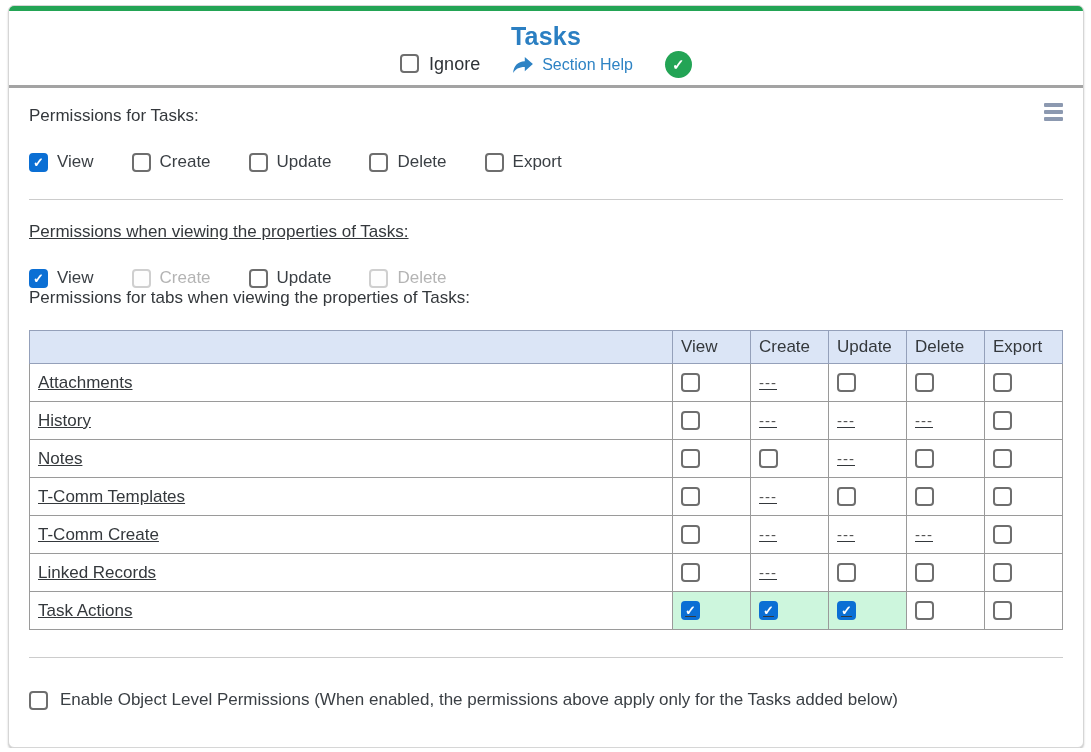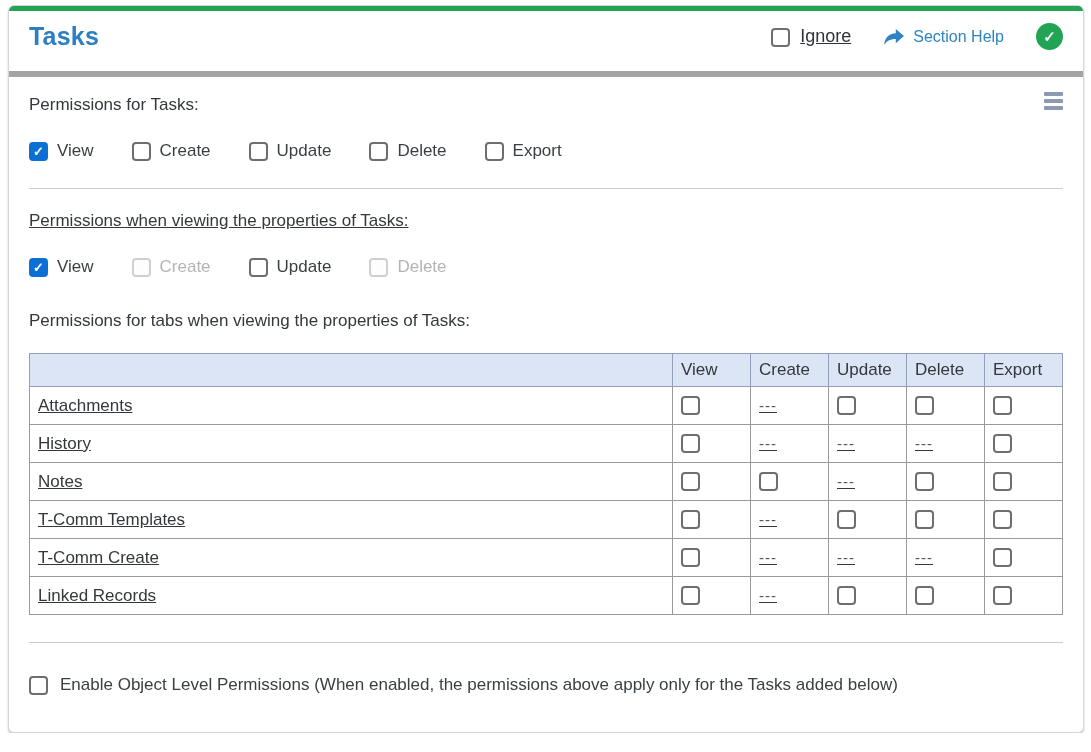--- a/index.html
+++ b/index.html
@@ -22,25 +22,25 @@
     margin:5px 7px 0 8px;
     background:#fff;
     border:1px solid #d6d6d6;
     border-radius:6px;
     box-shadow:0 2px 2px rgba(0,0,0,.22);
     overflow:hidden;
   }
   .accent-bar{height:5px;background:var(--green);}
   .card-header{
     display:flex;align-items:center;justify-content:space-between;
-    padding:11px 20px 20px;border-bottom:6px solid #a3a3a3;
+    padding:11px 20px 7px;border-bottom:3px solid #a3a3a3;flex-direction:column;
   }
   .title{font-size:25px;font-weight:700;color:var(--blue-title);letter-spacing:.2px;}
   .header-right{display:flex;align-items:center;gap:32px;}
-  .ignore{display:flex;align-items:flex-end;gap:10px;font-size:18px;color:#2f3337;cursor:pointer;text-decoration:underline;}
+  .ignore{display:flex;align-items:flex-start;gap:10px;font-size:18px;color:#2f3337;cursor:pointer;}
   .section-help{display:flex;align-items:center;gap:8px;font-size:16px;color:var(--blue-link);cursor:pointer;}
   .section-help svg{display:block;}
   .check-circle{
     width:27px;height:27px;border-radius:50%;background:var(--green);
     color:#fff;display:flex;align-items:center;justify-content:center;
     font-size:15px;font-weight:bold;cursor:pointer;
   }
   .content{position:relative;padding:18px 20px 0;}
   .hamburger{position:absolute;top:15px;right:20px;display:flex;flex-direction:column;gap:3px;cursor:pointer;}
   .hamburger span{width:19px;height:4px;background:#8c99b0;border-radius:1px;}
@@ -51,21 +51,21 @@
     width:19px;height:19px;border:2px solid #6e6e6e;border-radius:4px;background:#fff;
     display:flex;align-items:center;justify-content:center;flex:0 0 auto;
     color:#fff;font-size:13px;font-weight:bold;line-height:1;
   }
   .cb.checked{background:var(--cb-blue);border-color:var(--cb-blue);}
   .cb.disabled{border-color:#cfcfcf;background:#fdfdfd;}
   .cb-item.disabled{cursor:default;}
   .cb-item.disabled .lbl{color:#b4b4b4;}
   .divider{border:none;border-top:1px solid #cccccc;margin:27px 0 0;}
   .mt-label{margin-top:22px;text-decoration:underline;}
-  .mt-label-lg{margin-top:34px;}
+  .mt-label-lg{}
   table{width:100%;border-collapse:collapse;margin-top:22px;}
   thead th{
     background:var(--thead-bg);border:1px solid #94a0ba;
     font-size:17px;font-weight:normal;text-align:left;padding:4px 8px;height:33px;color:#34383c;
   }
   tbody td{border:1px solid #9a9a9a;font-size:17px;padding:4px 8px;height:38px;color:#34383c;text-decoration:underline;}
   td.cell-checked{background:var(--hl-green);}
   th.perm-col, td.perm-cell{width:78px;}
   .dash{color:#555;letter-spacing:1px;font-size:15px;}
   .footer-row{display:flex;align-items:center;gap:12px;font-size:17px;margin-top:32px;padding-bottom:37px;cursor:pointer;}
@@ -243,20 +243,38 @@
             <td class="perm-cell">
               <span class="cb"></span>
             </td>
             <td class="perm-cell">
               <span class="cb"></span>
             </td>
             <td class="perm-cell">
               <span class="cb"></span>
             </td>
           </tr>
+          <tr>
+            <td>Task Actions</td>
+            <td class="perm-cell cell-checked">
+              <span class="cb checked">✓</span>
+            </td>
+            <td class="perm-cell cell-checked">
+              <span class="cb checked">✓</span>
+            </td>
+            <td class="perm-cell cell-checked">
+              <span class="cb checked">✓</span>
+            </td>
+            <td class="perm-cell">
+              <span class="cb"></span>
+            </td>
+            <td class="perm-cell">
+              <span class="cb"></span>
+            </td>
+          </tr>
         </tbody>
     </table>
 
     <hr class="divider">
 
     <label class="footer-row">
       <span class="cb"></span>
       <span class="lbl">Enable Object Level Permissions (When enabled, the permissions above apply only for the Tasks added below)</span>
     </label>
   </div>

